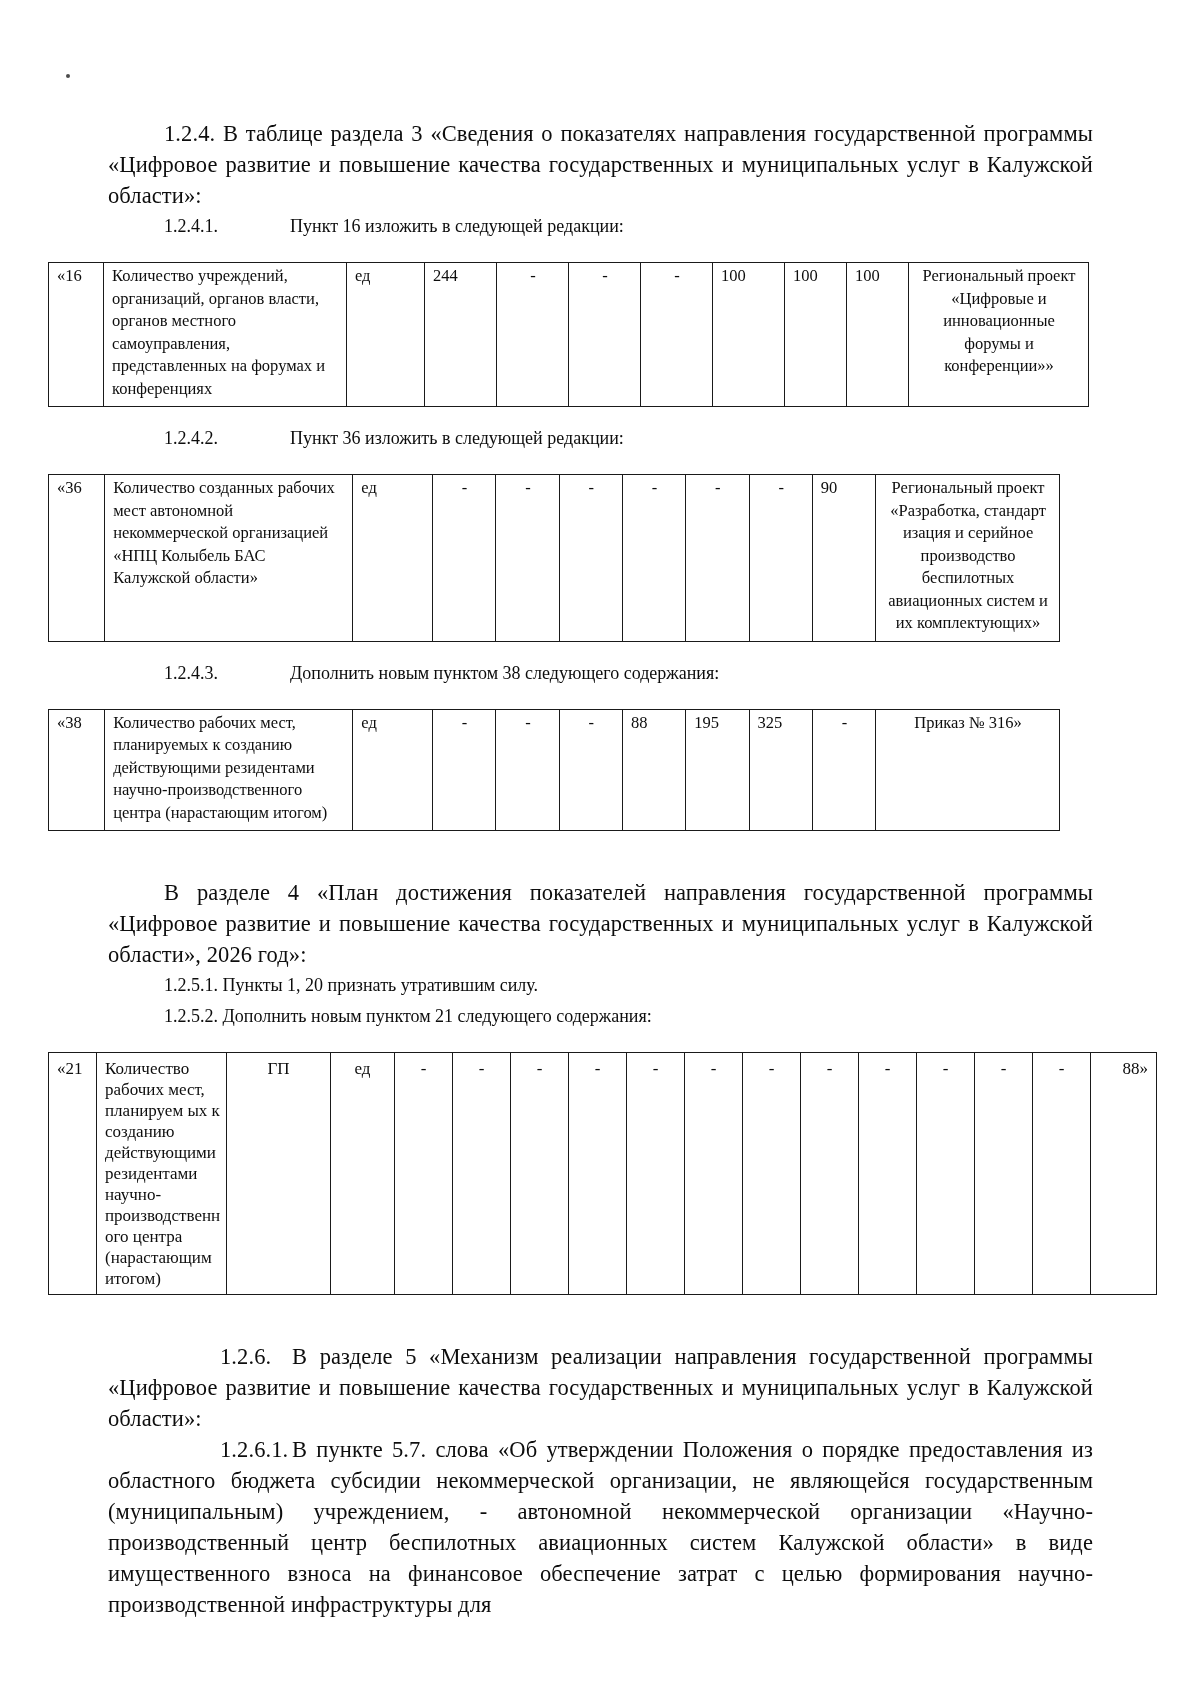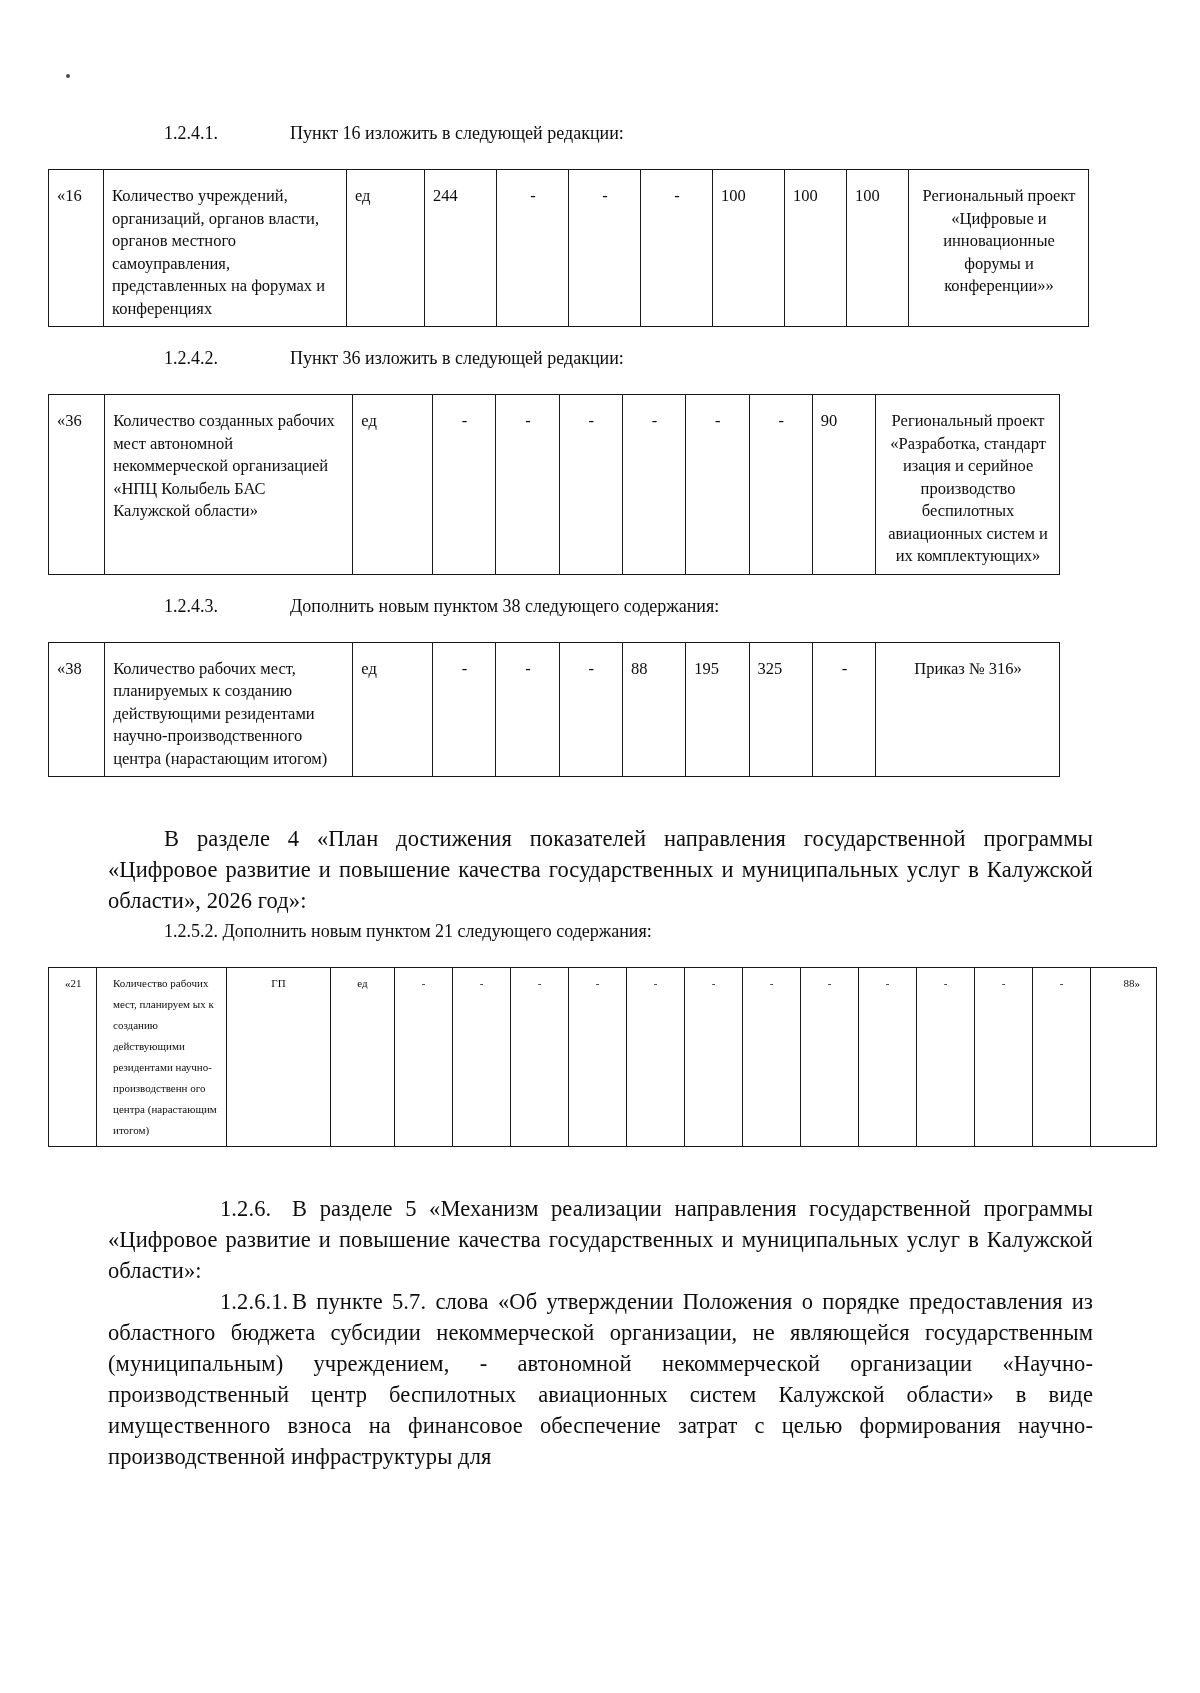--- a/index.html
+++ b/index.html
@@ -70,21 +70,21 @@
   
   table.doc {
     border-collapse: collapse;
     width: 1012px;
     margin-left: -60px;
     table-layout: fixed;
     font-family: "Liberation Serif", "DejaVu Serif", serif;
   }
   table.doc td {
     border: 1.4px solid #1a1a1a;
-    padding: 15px 7px 6px 8px;
+    padding: 2px 7px 6px 8px;
     vertical-align: top;
     font-size: 16.5px;
     line-height: 22.5px;
     word-wrap: break-word;
     overflow-wrap: break-word;
   }
   td.c-num {
     text-align: left;
     white-space: nowrap;
   }
@@ -100,37 +100,38 @@
   }
   td.c-dash {
     text-align: center;
     white-space: nowrap;
   }
   td.c-note {
     text-align: center;
   }
   
   table.doc.t4 td {
-    font-size: 11px;
+    font-size: 17px;
     line-height: 21px;
-    padding: 5px 16px;
+    padding: 5px 8px;
   }
   table.doc.t4 td.c-name { padding-right: 4px; }
   table.doc.t4 td.c-center { text-align: center; margin-left: 20px; }
   table.doc.t4 td.c-right { text-align: right; }
 </style>
 </head>
 <body>
 
 <div class="page">
 
   <div class="scan-dot"></div>
 
   <div class="content">
 
+    <p class="para">1.2.4. В таблице раздела 3 «Сведения о показателях направления государственной программы «Цифровое развитие и повышение качества государственных и муниципальных услуг в Калужской области»:</p>
 
     <p class="sub-line"><span>1.2.4.1.</span><span class="tab-gap"></span><span>Пункт 16 изложить в следующей редакции:</span></p>
 
     <div class="spacer-20"></div>
 
     <table class="doc t1">
       <colgroup>
         <col style="width:55px">
           <col style="width:243px">
           <col style="width:78px">
@@ -231,20 +232,21 @@
         <td class="c-dash">-</td>
         <td class="c-note">Приказ № 316»</td>
       </tr>
     </tbody>
       </table>
 
     <div class="spacer-46"></div>
 
     <p class="para">В разделе 4 «План достижения показателей направления государственной программы «Цифровое развитие и повышение качества государственных и муниципальных услуг в Калужской области», 2026 год»:</p>
 
+    <p class="sub-line">1.2.5.1. Пункты 1, 20 признать утратившим силу.</p>
     <p class="sub-line">1.2.5.2. Дополнить новым пунктом 21 следующего содержания:</p>
 
     <div class="spacer-20"></div>
 
     <table class="doc t4">
       <colgroup>
         <col style="width:48px">
           <col style="width:130px">
           <col style="width:104px">
           <col style="width:64px">

